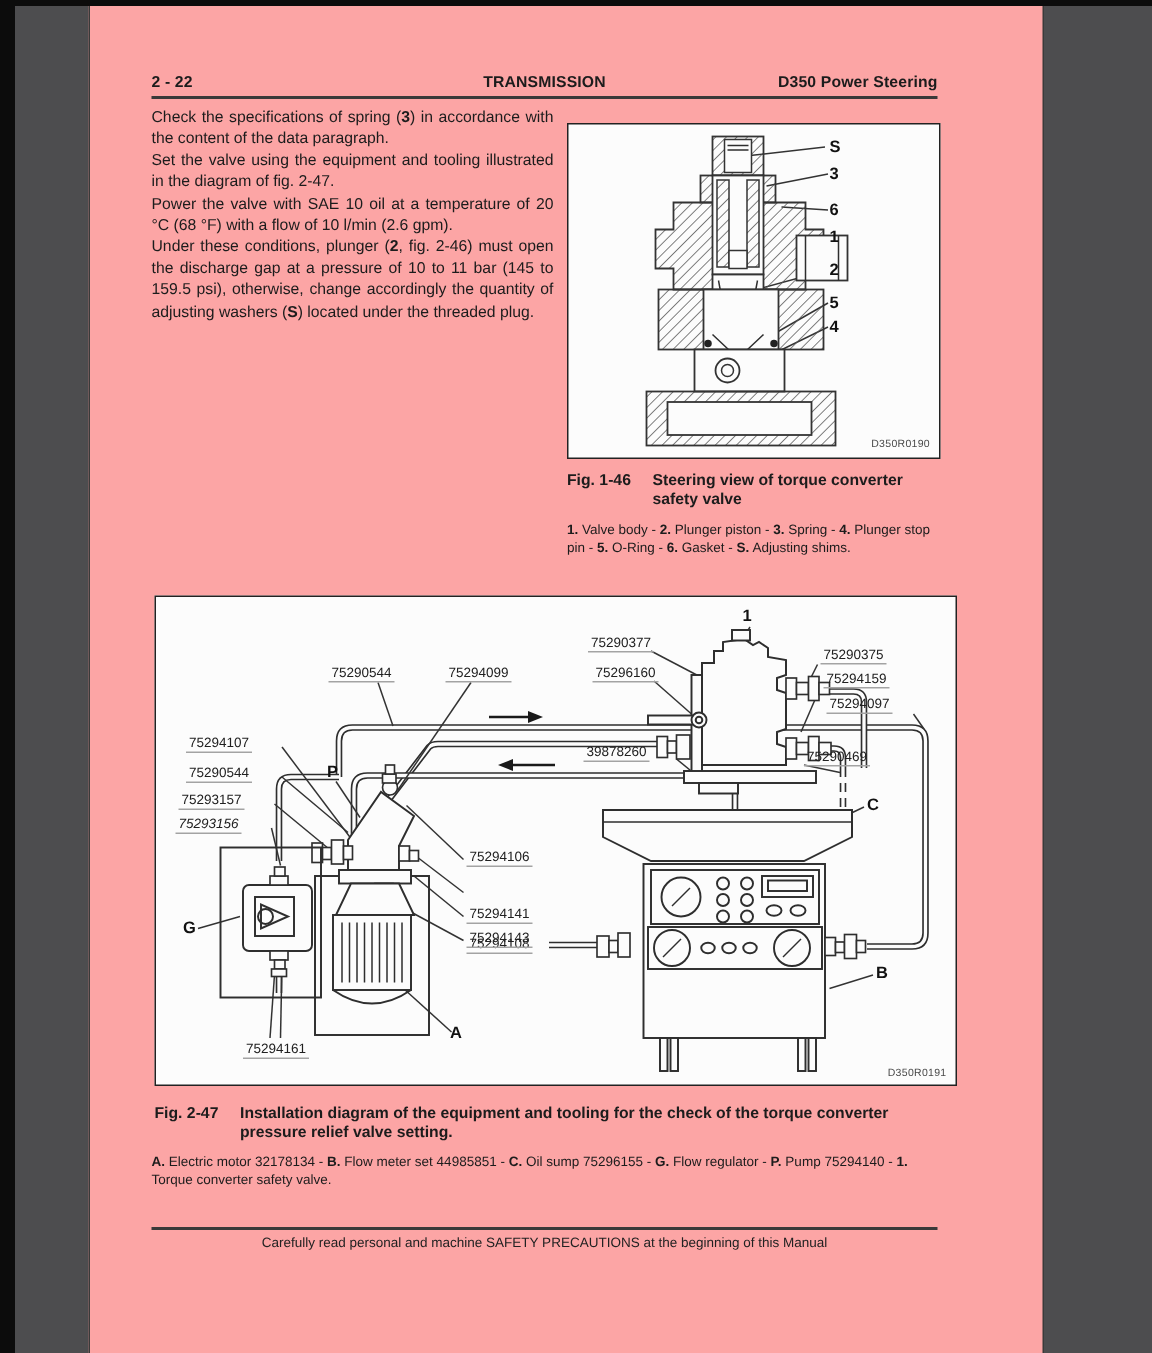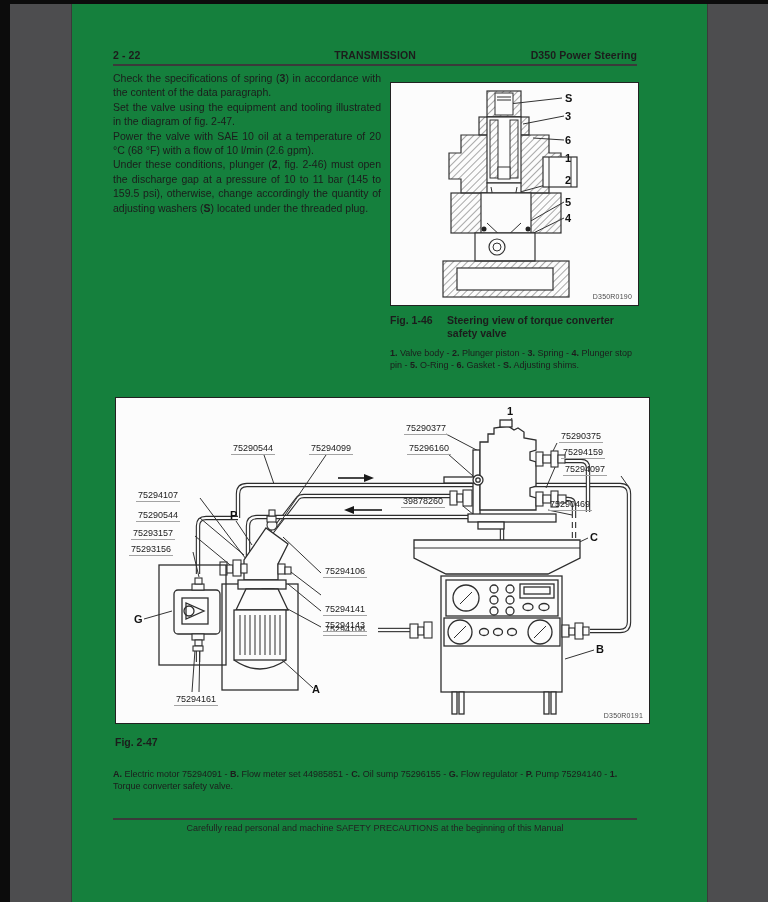--- a/index.html
+++ b/index.html
@@ -1,20 +1,20 @@
 <!DOCTYPE html>
 <html><head>
 <meta charset="utf-8">
 <style>
   html,body{margin:0;padding:0;background:#4d4d4f;}
   body{width:768px;height:902px;position:relative;overflow:hidden;
        font-family:"Liberation Sans",sans-serif;color:#1c1c1c;}
   .edge-top{position:absolute;left:0;top:0;width:768px;height:4px;background:#0c0c0c;}
   .edge-left{position:absolute;left:0;top:0;width:10px;height:902px;background:#0c0c0c;}
-  .page{position:absolute;left:71px;top:4px;width:635px;height:898px;background:#15803d;
+  .page{position:absolute;left:59px;top:4px;width:635px;height:898px;background:#fca5a5;
         border-left:1px solid #3a3a3a;border-right:1px solid #3a3a3a;}
   .abs{position:absolute;}
   
   .hdr{font-size:10.5px;font-weight:bold;letter-spacing:.1px;}
   .rule{height:2px;background:#3a3a3a;}
   
   .bodytext{left:41px;top:67px;width:268px;font-size:10.5px;line-height:14.4px;text-align:justify;}
   .bodytext p{margin:0;}
   
   .figbox{border:1.5px solid #222;background:#fcfcfc;}
@@ -294,34 +294,35 @@
     <div class="co" style="left:391px;top:8px;">1</div>
     <div class="pn" style="left:443px;top:33px;">75290375</div>
     <div class="pn" style="left:445px;top:49px;">75294159</div>
     <div class="pn" style="left:447px;top:66px;">75294097</div>
     <div class="pn" style="left:285px;top:98px;">39878260</div>
     <div class="pn" style="left:432px;top:101px;">75290469</div>
     <div class="co" style="left:474px;top:134px;">C</div>
     <div class="pn" style="left:20px;top:92px;">75294107</div>
     <div class="pn" style="left:20px;top:112px;">75290544</div>
     <div class="pn" style="left:15px;top:130px;">75293157</div>
-    <div class="pn" style="left:13px;top:146px;">75293156</div>
+    <div class="pn" style="left:13px;top:146px;font-style:italic;">75293156</div>
     <div class="co" style="left:114px;top:112px;">P</div>
     <div class="pn" style="left:207px;top:168px;">75294106</div>
     <div class="pn" style="left:207px;top:190px;margin-top:36px;">75294108</div>
     <div class="pn" style="left:207px;top:206px;">75294141</div>
     <div class="pn" style="left:207px;top:222px;">75294143</div>
     <div class="co" style="left:18px;top:216px;">G</div>
     <div class="pn" style="left:58px;top:296px;">75294161</div>
     <div class="co" style="left:196px;top:286px;">A</div>
     <div class="co" style="left:480px;top:246px;">B</div>
     <div class="dwgcode" style="right:6px;bottom:4px;">D350R0191</div>
   </div>
 
   <div class="abs figcap" style="left:43px;top:732px;width:524px;">
     <span class="flab">Fig. 2-47</span>
-  </div>
-  <div class="abs legend" style="left:41px;top:765px;width:526px;"><b>A.</b><span> Electric motor 75294091 - </span><b>B.</b><span> Flow meter set 44985851 - </span><b>C.</b><span> Oil sump 75296155 - </span><b>G.</b><span> Flow regulator - </span><b>P.</b><span> Pump 75294140 - </span><b>1.</b><span> Torque converter safety valve.</span></div>
+    <span>Installation diagram of the equipment and tooling for the check of the torque converter pressure relief valve setting.</span>
+  </div>
+  <div class="abs legend" style="left:41px;top:765px;width:526px;"><b>A.</b><span> Electric motor 32178134 - </span><b>B.</b><span> Flow meter set 44985851 - </span><b>C.</b><span> Oil sump 75296155 - </span><b>G.</b><span> Flow regulator - </span><b>P.</b><span> Pump 75294140 - </span><b>1.</b><span> Torque converter safety valve.</span></div>
 
   <div class="abs rule" style="left:41px;top:814px;width:524px;"></div>
   <div class="abs footer" style="left:41px;top:819px;width:524px;">Carefully read personal and machine SAFETY PRECAUTIONS at the beginning of this Manual</div>
 
 </div>
 
 </body></html>

